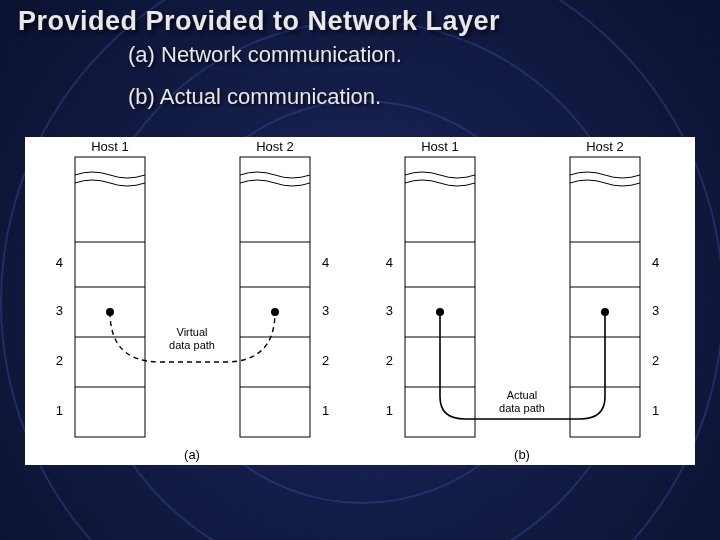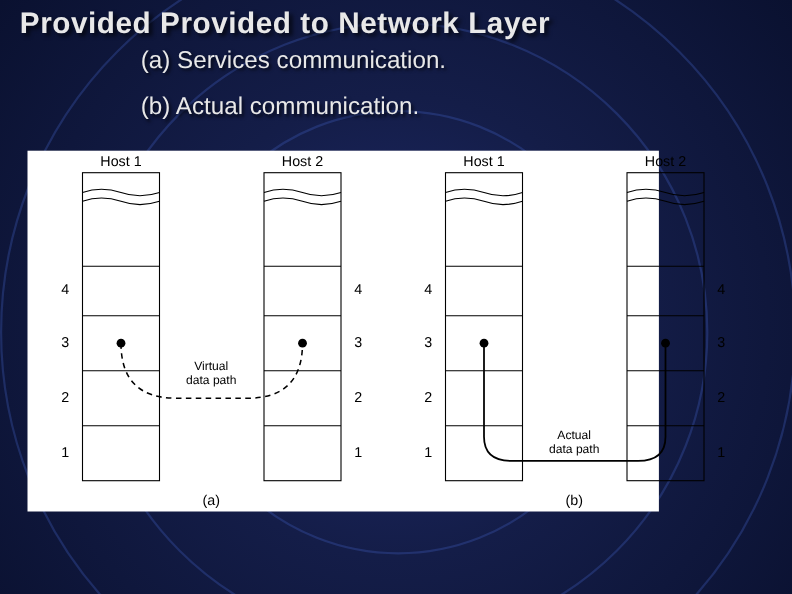--- a/index.html
+++ b/index.html
@@ -42,21 +42,21 @@
     font-size: 22px;
     text-shadow: 2px 2px 3px rgba(0,0,0,0.7);
   }
   .sub-a { top: 42px; }
   .sub-b { top: 84px; }
 
   .diagram {
     position: absolute;
     top: 137px;
     left: 25px;
-    width: 574px;
+    width: 670px;
     height: 328px;
     background: #ffffff;
   }
   svg { display: block; }
   .lbl {
     font-family: Arial, sans-serif;
     font-size: 13px;
     fill: #000;
   }
   .lbl-small {
@@ -69,21 +69,21 @@
 <body>
 
 <div class="slide">
 
   <div class="ring" style="width:720px;height:720px;left:0px;top:-60px;"></div>
   <div class="ring" style="width:560px;height:560px;left:80px;top:20px;"></div>
   <div class="ring" style="width:400px;height:400px;left:160px;top:100px;"></div>
   <div class="ring" style="width:240px;height:240px;left:240px;top:180px;"></div>
 
   <div class="title">Provided Provided to Network Layer</div>
-  <div class="subtitle sub-a">(a) Services communication.</div>
+  <div class="subtitle sub-a">(a) Network communication.</div>
   <div class="subtitle sub-b">(b) Actual communication.</div>
 
   <div class="diagram">
     <svg width="670" height="328" viewBox="0 0 670 328">
 
       <g>
         <text class="lbl" x="85" y="14" text-anchor="middle">Host 1</text>
         <rect x="50" y="20" width="70" height="280" fill="none" stroke="#000" stroke-width="1"></rect>
 
         <path d="M50 38 q17 -6 35 0 q17 6 35 0" fill="none" stroke="#000"></path>

